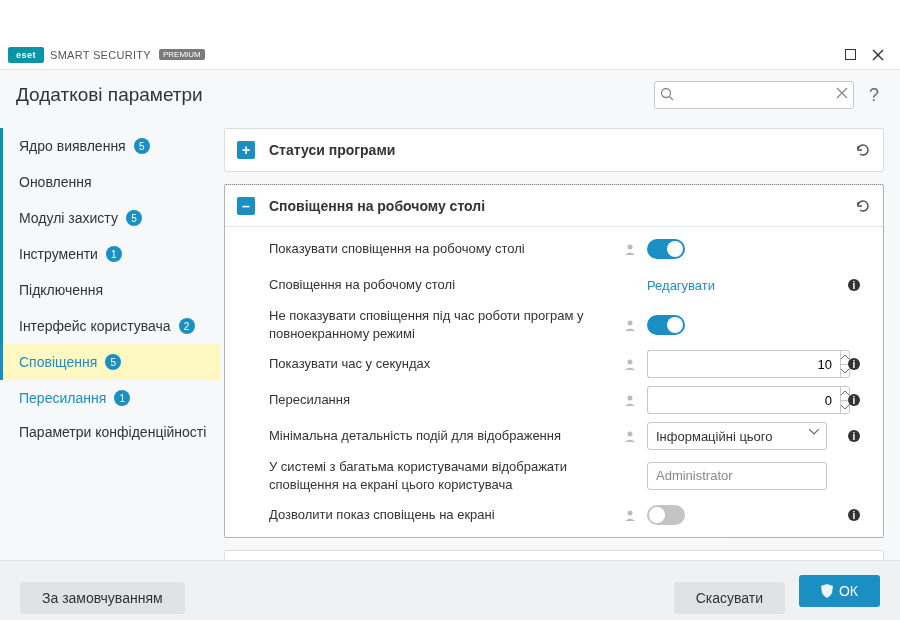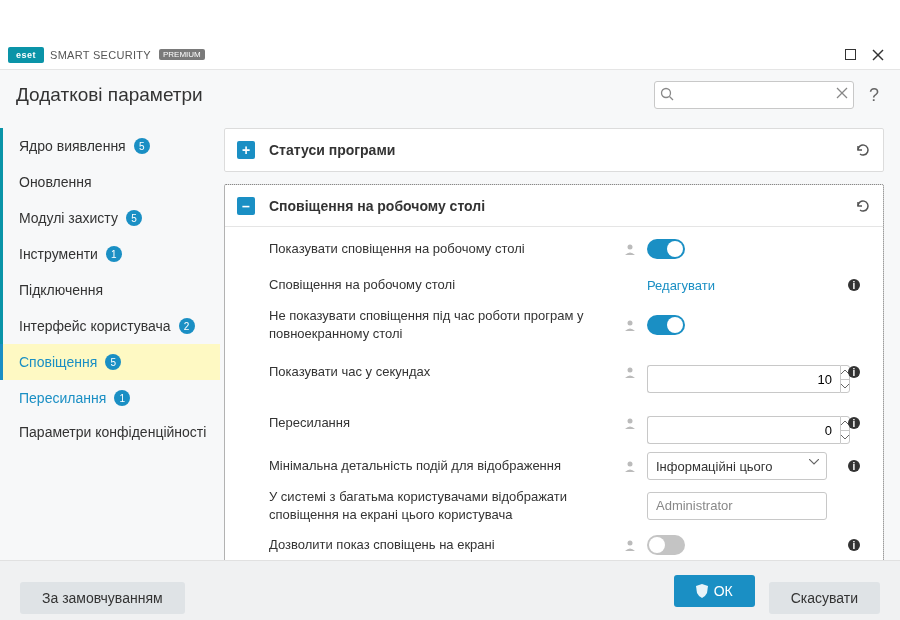--- a/index.html
+++ b/index.html
@@ -55,21 +55,21 @@
 .row-info { width: 24px; text-align: center; color: #333; cursor: pointer; }
 .row-info.hidden { visibility: hidden; }
 
 .toggle { width: 38px; height: 20px; border-radius: 10px; background: #c4c4c4; position: relative; cursor: pointer; }
 .toggle.on { background: #1a8fc4; }
 .toggle-knob { position: absolute; width: 16px; height: 16px; background: #fff; border-radius: 50%; top: 2px; left: 2px; transition: left .1s; }
 .toggle.on .toggle-knob { left: 20px; }
 
 .link { color: #1a8fc4; cursor: pointer; font-size: 13px; }
 
-.num-input-wrap { display: flex; width: 180px; margin-top: 15px; }
+.num-input-wrap { display: flex; width: 180px; }
 .num-input { flex: 1; height: 28px; border: 1px solid #c8c8c8; border-right: none; border-radius: 3px 0 0 3px; text-align: right; padding: 0 8px; font-size: 13px; }
 .num-steps { width: 20px; display: flex; flex-direction: column; border: 1px solid #c8c8c8; border-radius: 0 3px 3px 0; }
 .num-step { flex: 1; display: flex; align-items: center; justify-content: center; cursor: pointer; color: #666; }
 .num-step:first-child { border-bottom: 1px solid #c8c8c8; }
 
 .sel-wrap { width: 180px; position: relative; }
 .sel { width: 100%; height: 28px; border: 1px solid #c8c8c8; border-radius: 3px; padding: 0 24px 0 8px; font-size: 13px; background: #fff; display: flex; align-items: center; cursor: pointer; }
 .sel-caret { position: absolute; right: 8px; top: 7px; color: #666; }
 
 .text-input { width: 180px; height: 28px; border: 1px solid #c8c8c8; border-radius: 3px; padding: 0 8px; font-size: 13px; color: #888; }
@@ -217,21 +217,21 @@
           </div>
           <div class="row-info">
               <svg width="14" height="14">
                 <circle cx="7" cy="7" r="6" fill="#333"></circle>
                 <text x="7" y="11" text-anchor="middle" fill="#fff" font-size="10" font-weight="bold">i</text>
               </svg>
             </div>
         </div>
 
         <div class="row">
-          <div class="row-label">Не показувати сповіщення під час роботи програм у повноекранному столі</div>
+          <div class="row-label">Не показувати сповіщення під час роботи програм у повноекранному режимі</div>
           <span class="row-user">
               <svg width="14" height="14">
                 <circle cx="7" cy="5" r="2.5" fill="#bbb"></circle>
                 <path d="M2 13 Q7 8 12 13" fill="#bbb"></path>
               </svg>
             </span>
           <div class="row-ctrl">
             <div class="toggle on">
                 <div class="toggle-knob"></div>
               </div>
@@ -377,20 +377,20 @@
         </span>
       </div>
     </div>
 
   </div>
 </div>
 
 <div class="footer">
   <button class="btn btn-default">За замовчуванням</button>
   <div class="footer-spacer"></div>
+  <button class="btn btn-default">Скасувати</button>
   <button class="btn btn-primary">
     <svg width="12" height="14">
         <path d="M6 0 L12 2 L11 9 Q9 13 6 14 Q3 13 1 9 L0 2 Z" fill="#fff" opacity="0.9"></path>
       </svg>
     <span>ОК</span>
   </button>
-  <button class="btn btn-default">Скасувати</button>
 </div>
 
 </body></html>

